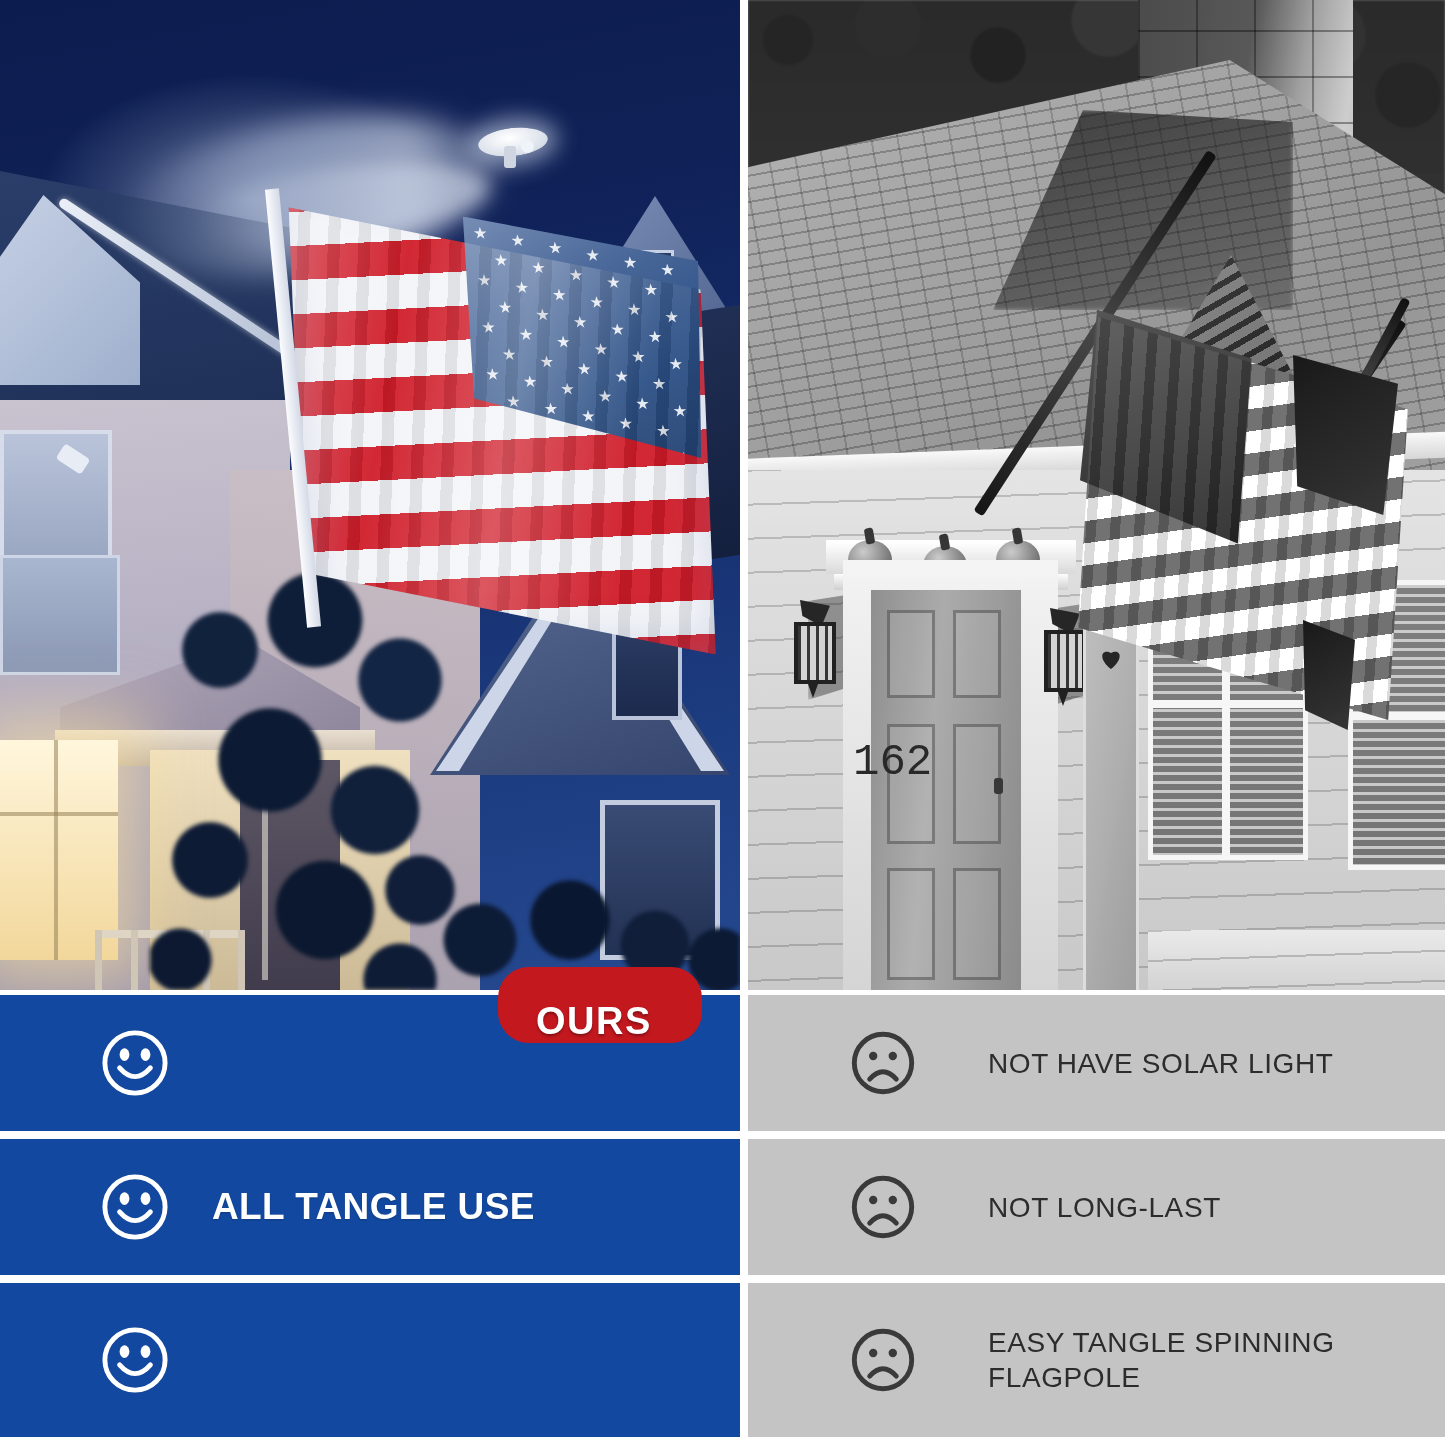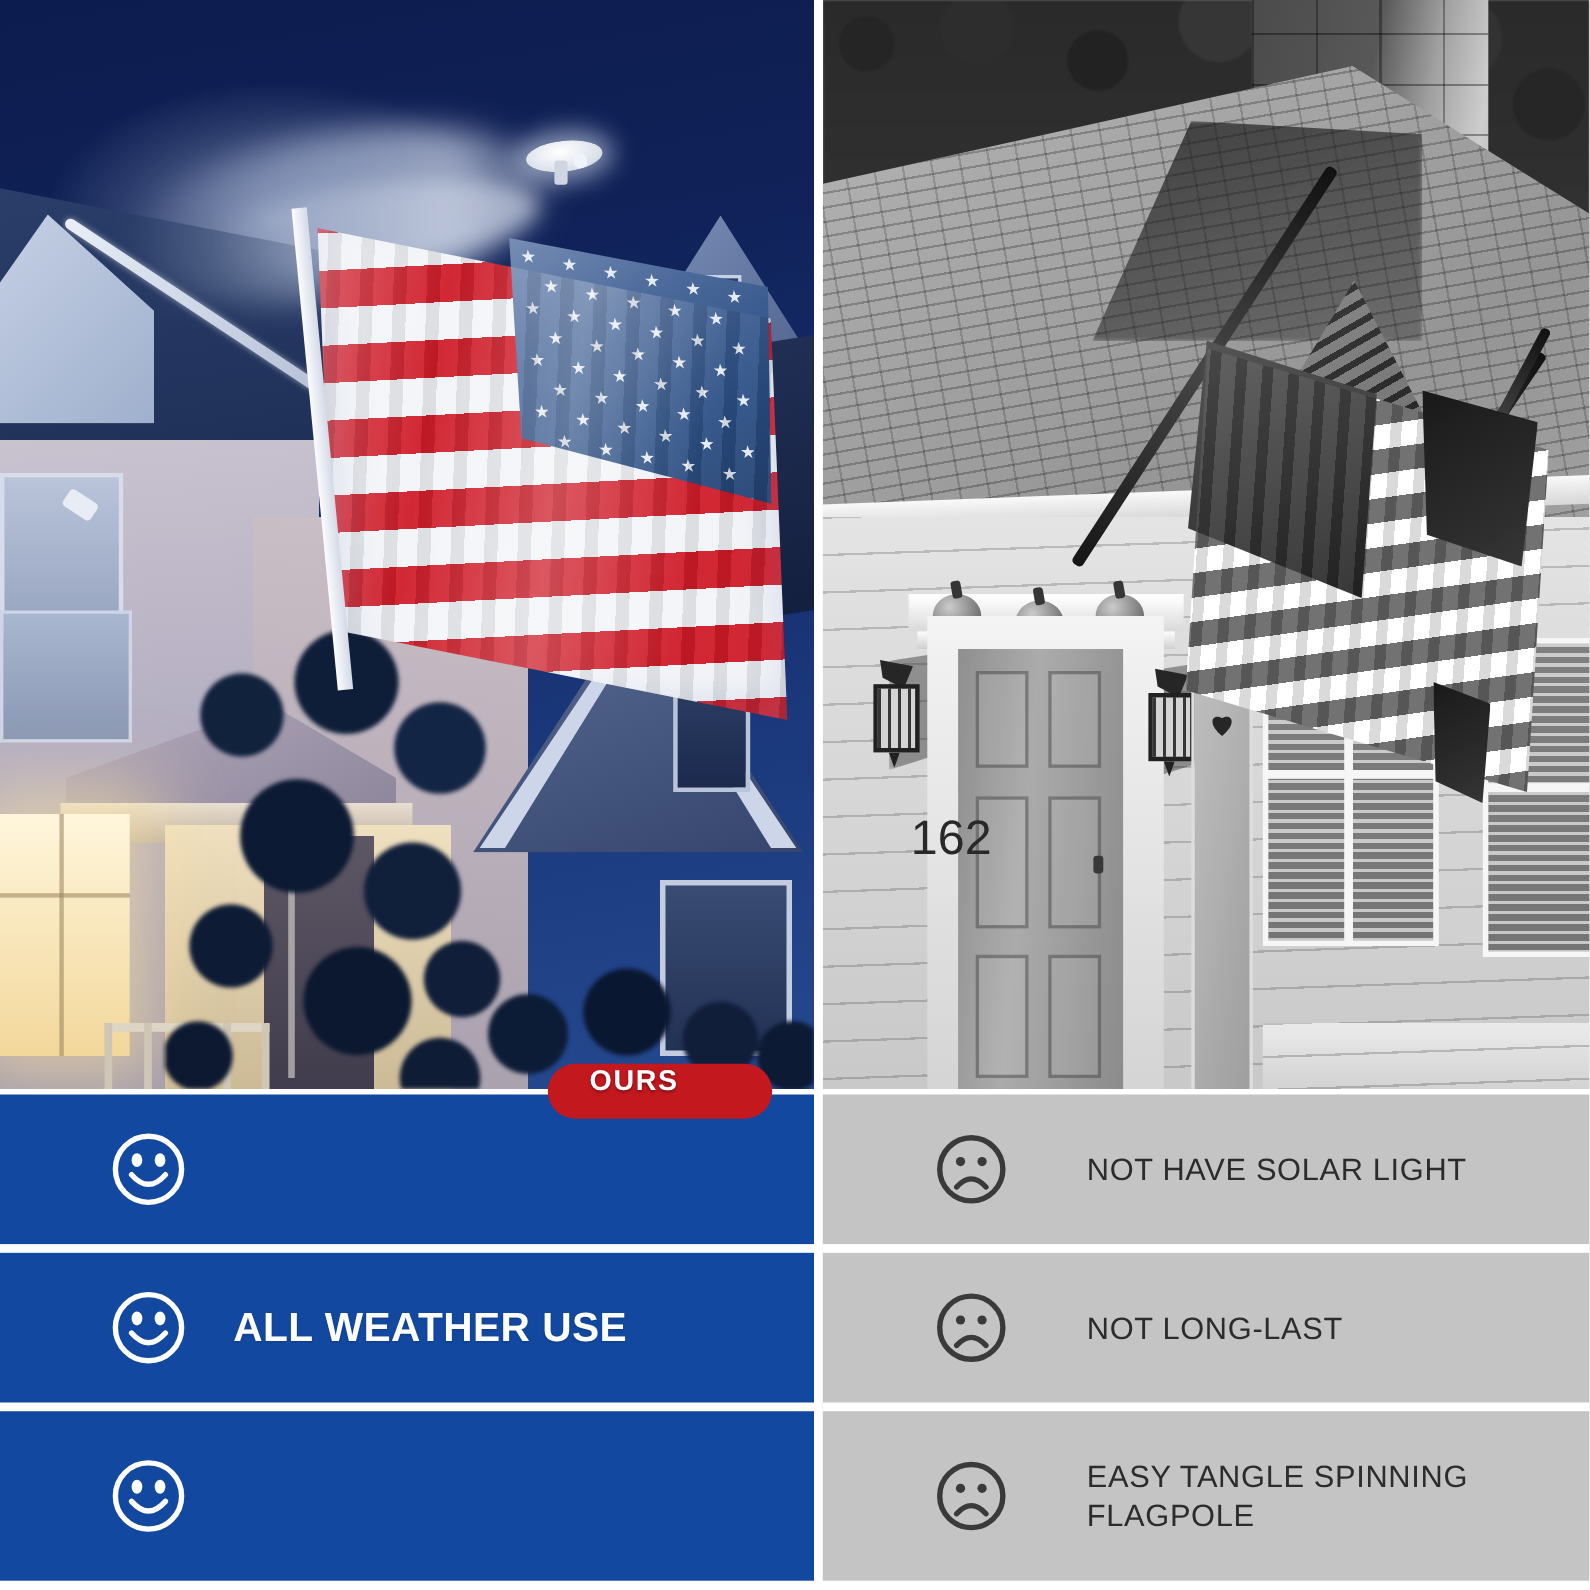--- a/index.html
+++ b/index.html
@@ -366,24 +366,24 @@
   .r-door .panel {
     position: absolute; border: 3px solid rgba(60,60,60,.45);
     background: rgba(255,255,255,.07);
   }
   .r-knob {
     position: absolute; left: 246px; top: 778px;
     width: 9px; height: 16px; border-radius: 3px;
     background: #3c3c3c;
   }
   .r-housenum {
-    position: absolute; left: 80px; top: 740px;
+    position: absolute; left: 105px; top: 740px;
     width: 26px; height: 130px;
     color: #2e2e2e; font-size: 44px; line-height: 44px;
-    font-family: Liberation Sans, sans-serif;
+    font-family: Liberation Mono, monospace;
     text-align: center;
   }
   .r-lamp {
     position: absolute; width: 52px; height: 100px;
   }
   .r-lamp .arm {
     position: absolute; left: 12px; top: 0; width: 30px; height: 26px;
     background: #2b2b2b;
     clip-path: polygon(0 0, 100% 22%, 72% 100%, 8% 62%);
   }
@@ -483,23 +483,23 @@
       linear-gradient(140deg, #6e6e6e, #3d3d3d);
     clip-path: polygon(46% 0, 100% 84%, 52% 100%, 0 62%);
   }
 
   
   .badge-row {
     position: absolute; left: 0; top: 955px;
     width: 1445px; height: 90px; z-index: 60;
   }
   .pill {
-    position: absolute; top: 12px; height: 50px;
-    display: flex; align-items: flex-start;
-    font-size: 26px; font-weight: bold; letter-spacing: 1.5px;
+    position: absolute; top: 12px; height: 76px;
+    display: flex; align-items: flex-end;
+    font-size: 38px; font-weight: bold; letter-spacing: 1.5px;
     color: #ffffff;
   }
   .pill-ours {
     left: 498px; width: 204px;
     background: #c4181f;
     border-radius: 31px;
     padding-left: 38px;
     text-shadow: 0 2px 3px rgba(0,0,0,.35);
   }
   .pill-others {
@@ -768,21 +768,21 @@
 
       <div class="frow">
         <div class="face">
           <svg viewBox="0 0 100 100" aria-hidden="true">
             <circle cx="50" cy="50" r="43" fill="none" stroke="#ffffff" stroke-width="7"></circle>
             <ellipse cx="35" cy="38" rx="7" ry="9" fill="#ffffff"></ellipse>
             <ellipse cx="65" cy="38" rx="7" ry="9" fill="#ffffff"></ellipse>
             <path d="M28 57 Q50 82 72 57" fill="none" stroke="#ffffff" stroke-width="7" stroke-linecap="round"></path>
           </svg>
         </div>
-        <div class="flabel">ALL WEATHER USE</div>
+        <div class="flabel">ALL TANGLE USE</div>
       </div>
 
       <div class="frow">
         <div class="face">
           <svg viewBox="0 0 100 100" aria-hidden="true">
             <circle cx="50" cy="50" r="43" fill="none" stroke="#ffffff" stroke-width="7"></circle>
             <ellipse cx="35" cy="38" rx="7" ry="9" fill="#ffffff"></ellipse>
             <ellipse cx="65" cy="38" rx="7" ry="9" fill="#ffffff"></ellipse>
             <path d="M28 57 Q50 82 72 57" fill="none" stroke="#ffffff" stroke-width="7" stroke-linecap="round"></path>
           </svg>

